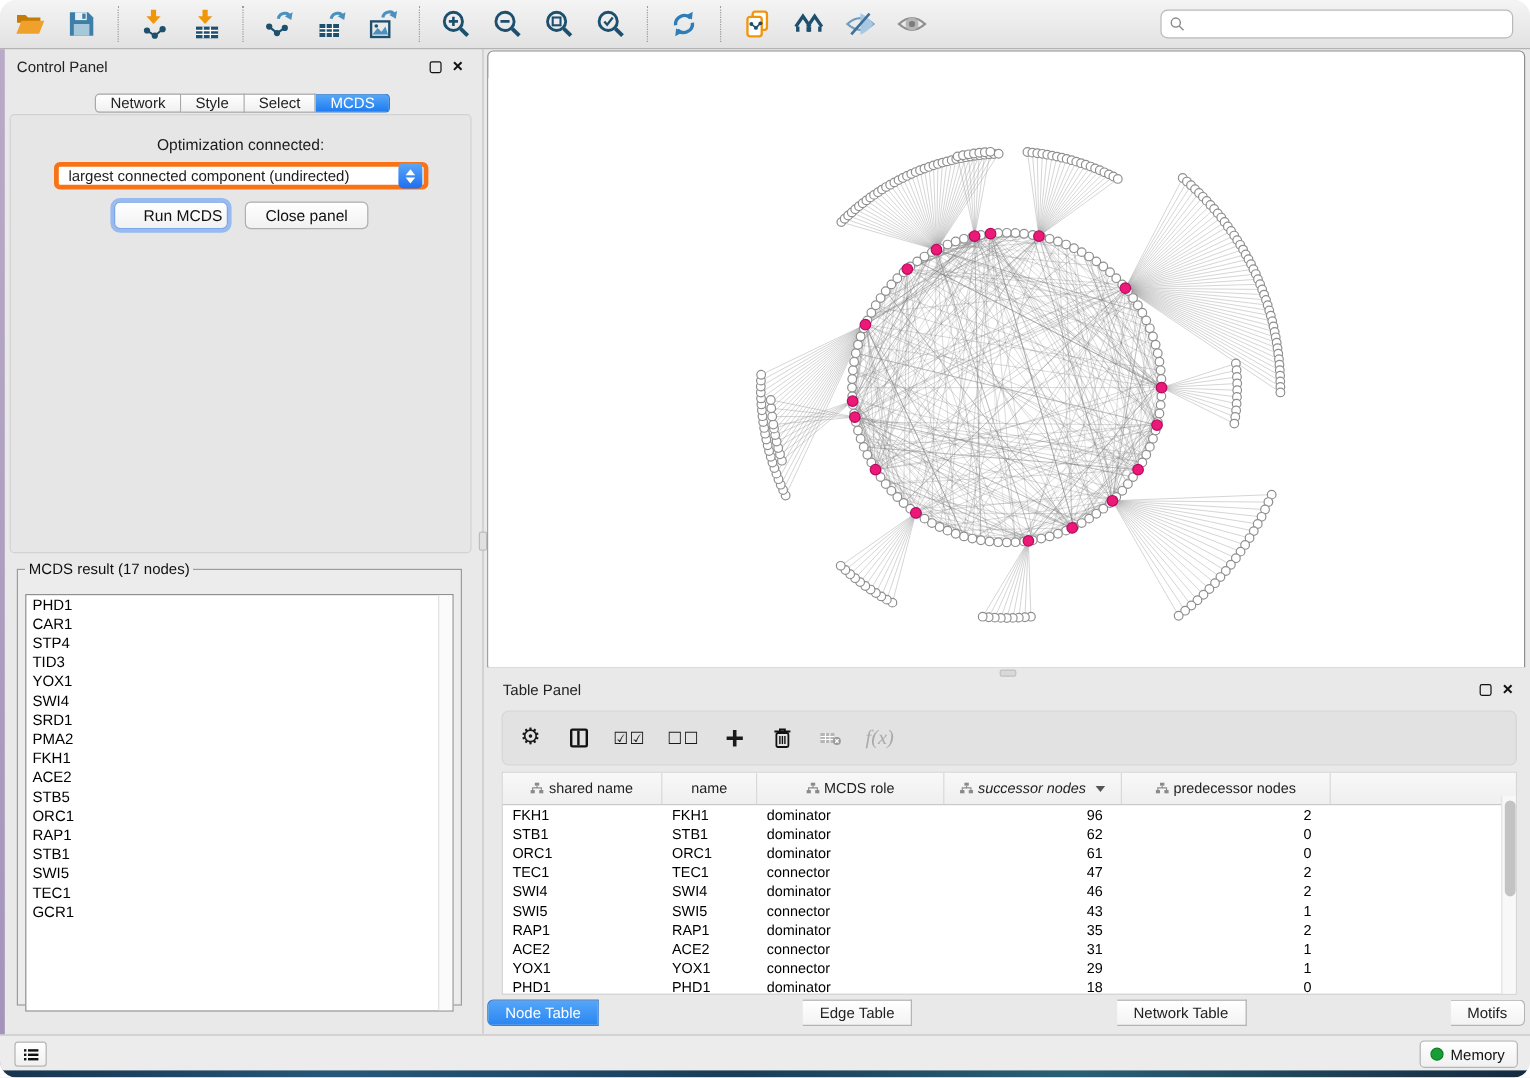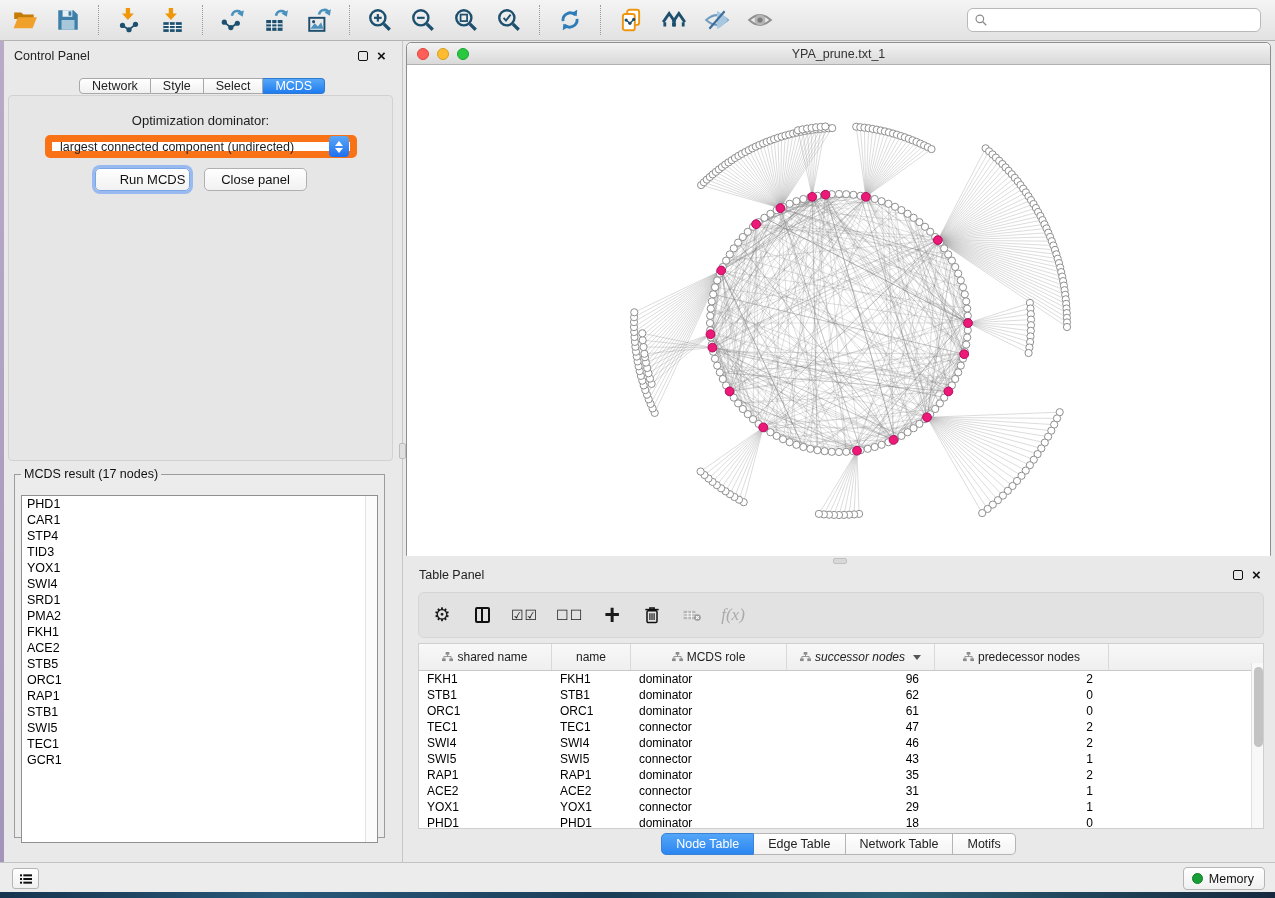--- a/index.html
+++ b/index.html
@@ -1,19 +1,19 @@
 <!DOCTYPE html>
 <html><head>
 <meta charset="utf-8">
 <style>
   * { box-sizing: border-box; margin: 0; padding: 0; }
   html,body { width:1275px; height:898px; }
   #app {
     position: relative; width:1275px; height:898px; overflow:hidden;
-    background:#e9e9e9; font-family:"Liberation Sans", sans-serif; color:#1c1c1c;
+    background:#e9e9e9; font-family:"Liberation Sans", sans-serif; color:#1c1c1c;border-radius:14px;
   }
   .abs { position:absolute; }
 
   
   #desk-left { left:0; top:41px; width:4px; height:852px; background:linear-gradient(#b9abc7,#a393ba); }
   #desk-bottom { left:0; bottom:0; width:1275px; height:6px;
     background:linear-gradient(90deg,#17344e,#27587a 22%,#1a3d58 48%,#2a6076 70%,#16293f); }
 
   
   #toolbar { left:0; top:0; width:1275px; height:41px;
@@ -37,21 +37,21 @@
   #cp-winbtns { left:358px; top:51px; }
   #cp-tabs { left:79px; top:75px; display:flex; height:21px;align-items:center; }
   .tab { border:1px solid #a8a8a8; border-left:none; background:linear-gradient(#ffffff,#f0f0f0);
     font-size:12.5px; padding:0 12px; display:flex; align-items:center; color:#222; }
   .tab:first-child { border-left:1px solid #a8a8a8; border-radius:4px 0 0 4px; }
   .tab:last-child { border-radius:0 4px 4px 0; }
   .tab.active { background:linear-gradient(#55a7f7,#1f7cf0); color:#fff; border-color:#2e7ad1; }
   #cp-card { left:8px; top:95px; width:385px; height:366px; background:#e6e6e6;
     border:1px solid #d2d2d2; border-radius:4px; }
   #opt-label { left:8px; top:113px; width:385px; text-align:center; font-size:13px; }
-  #opt-select { left:45px; top:135px; width:312px; height:23px; background:#fff; border:7px solid #f97316;
+  #opt-select { left:45px; top:135px; width:312px; height:23px; background:#fff; border:4px solid #f97316;
     border-radius:5px; display:flex; align-items:center; }
   #opt-select .val { flex:1; font-size:12.5px; padding:0 8px; white-space:nowrap; overflow:hidden; }
   #opt-select .stepper { width:20px; height:21px; border-radius:4px; margin-right:1px;
     background:linear-gradient(#5aa8f8,#1f6ef0); display:flex; flex-direction:column;
     align-items:center; justify-content:center; gap:2px; }
   .tri-up { width:0; height:0; border-left:4px solid transparent; border-right:4px solid transparent; border-bottom:5px solid #fff; }
   .tri-dn { width:0; height:0; border-left:4px solid transparent; border-right:4px solid transparent; border-top:5px solid #fff; }
   .btn { height:23px; background:linear-gradient(#ffffff,#f1f1f1); border:1px solid #b0b0b0; border-radius:5px;
     font-size:13px; display:flex; align-items:center; justify-content:center; color:#111; }
   #btn-run { left:95px; top:168px; width:95px; box-shadow:0 0 0 3px rgba(90,150,250,.55); border-color:#7aa6e8;padding-left:20px; }
@@ -109,21 +109,21 @@
   .th .chev { width:0; height:0; border-left:4px solid transparent; border-right:4px solid transparent;
     border-top:5px solid #555; margin-left:4px; }
   .hdr-ico svg { width:11px; height:10px; display:block; }
   .trow { display:flex; height:16px; }
   .td { font-size:12px; line-height:16px; color:#000; overflow:hidden; white-space:nowrap; }
   .td.l { padding-left:8px; text-align:left; }
   .td.r { padding-right:16px; text-align:right; }
   #tscroll { position:absolute; right:0; top:19px; width:12px; height:165px; background:#f8f8f8; border-left:1px solid #e0e0e0; }
   #tthumb { position:absolute; left:1.5px; top:4px; width:9px; height:80px; background:#c3c3c3; border-radius:5px; }
 
-  #bottom-tabs { left:406px; top:833px; width:865px; display:flex; justify-content:center; }
+  #bottom-tabs { left:406px; top:833px; width:865px; display:flex; justify-content:space-between; }
   .btab { border:1px solid #b4b4b4; border-left:none; background:linear-gradient(#ffffff,#f3f3f3);
     font-size:12.5px; height:22px; padding:0 14px; display:flex; align-items:center; color:#222; }
   .btab:first-child { border-left:1px solid #b4b4b4; border-radius:5px 0 0 5px; }
   .btab:last-child { border-radius:0 5px 5px 0; }
   .btab.active { background:linear-gradient(#54a6f7,#2b86f2); color:#fff; border-color:#3a82d6; }
 
   
   #statusbar { left:0; top:862px; width:1275px; height:31px; background:#ececec; border-top:1px solid #c2c2c2; }
   #listbtn { position:absolute; left:12px; top:5px; width:27px; height:21px; background:linear-gradient(#fff,#f0f0f0);
     border:1px solid #b5b5b5; border-radius:3px; display:flex; align-items:center; justify-content:center; }
@@ -301,21 +301,21 @@
     <span class="float-ico"></span>
     <span class="close-ico">×</span>
   </div>
   <div class="abs" id="cp-tabs">
       <div class="tab">Network</div>
       <div class="tab">Style</div>
       <div class="tab">Select</div>
       <div class="tab active">MCDS</div>
     </div>
   <div class="abs" id="cp-card"></div>
-  <div class="abs" id="opt-label">Optimization dominator:</div>
+  <div class="abs" id="opt-label">Optimization connected:</div>
   <div class="abs" id="opt-select">
     <span class="val">largest connected component (undirected)</span>
     <span class="stepper">
         <span class="tri-up"></span>
         <span class="tri-dn"></span>
       </span>
   </div>
   <div class="abs btn" id="btn-run">Run MCDS</div>
   <div class="abs btn" id="btn-close">Close panel</div>
 
@@ -342,28 +342,20 @@
         <div class="listitem">GCR1</div>
       </div>
   </fieldset>
 
   <div class="abs" id="vsplit">
     <div class="bar"></div>
       <div class="grab"></div>
   </div>
 
   <div class="abs" id="netframe">
-    <div id="nettitle">
-      <div id="net-title-text">YPA_prune.txt_1</div>
-      <div id="lights">
-        <span class="light r"></span>
-        <span class="light y"></span>
-        <span class="light g"></span>
-      </div>
-    </div>
     <div id="netcanvas">
       <svg id="net-svg" viewBox="0 0 863 491">
           <line x1="356.2" y1="362.4" x2="474.6" y2="136.2" stroke="#7d7d7d" stroke-opacity="0.3" stroke-width="0.8"></line>
           <line x1="356.2" y1="362.4" x2="410.4" y2="130.8" stroke="#7d7d7d" stroke-opacity="0.3" stroke-width="0.8"></line>
           <line x1="356.2" y1="362.4" x2="310.2" y2="300.6" stroke="#7d7d7d" stroke-opacity="0.3" stroke-width="0.8"></line>
           <line x1="356.2" y1="362.4" x2="417.6" y2="386.2" stroke="#7d7d7d" stroke-opacity="0.3" stroke-width="0.8"></line>
           <line x1="356.2" y1="362.4" x2="506.6" y2="363.2" stroke="#7d7d7d" stroke-opacity="0.3" stroke-width="0.8"></line>
           <line x1="356.2" y1="362.4" x2="460.7" y2="383.8" stroke="#7d7d7d" stroke-opacity="0.3" stroke-width="0.8"></line>
           <line x1="356.2" y1="362.4" x2="560.2" y2="243.6" stroke="#7d7d7d" stroke-opacity="0.3" stroke-width="0.8"></line>
           <line x1="356.2" y1="362.4" x2="396.3" y2="382.0" stroke="#7d7d7d" stroke-opacity="0.3" stroke-width="0.8"></line>

